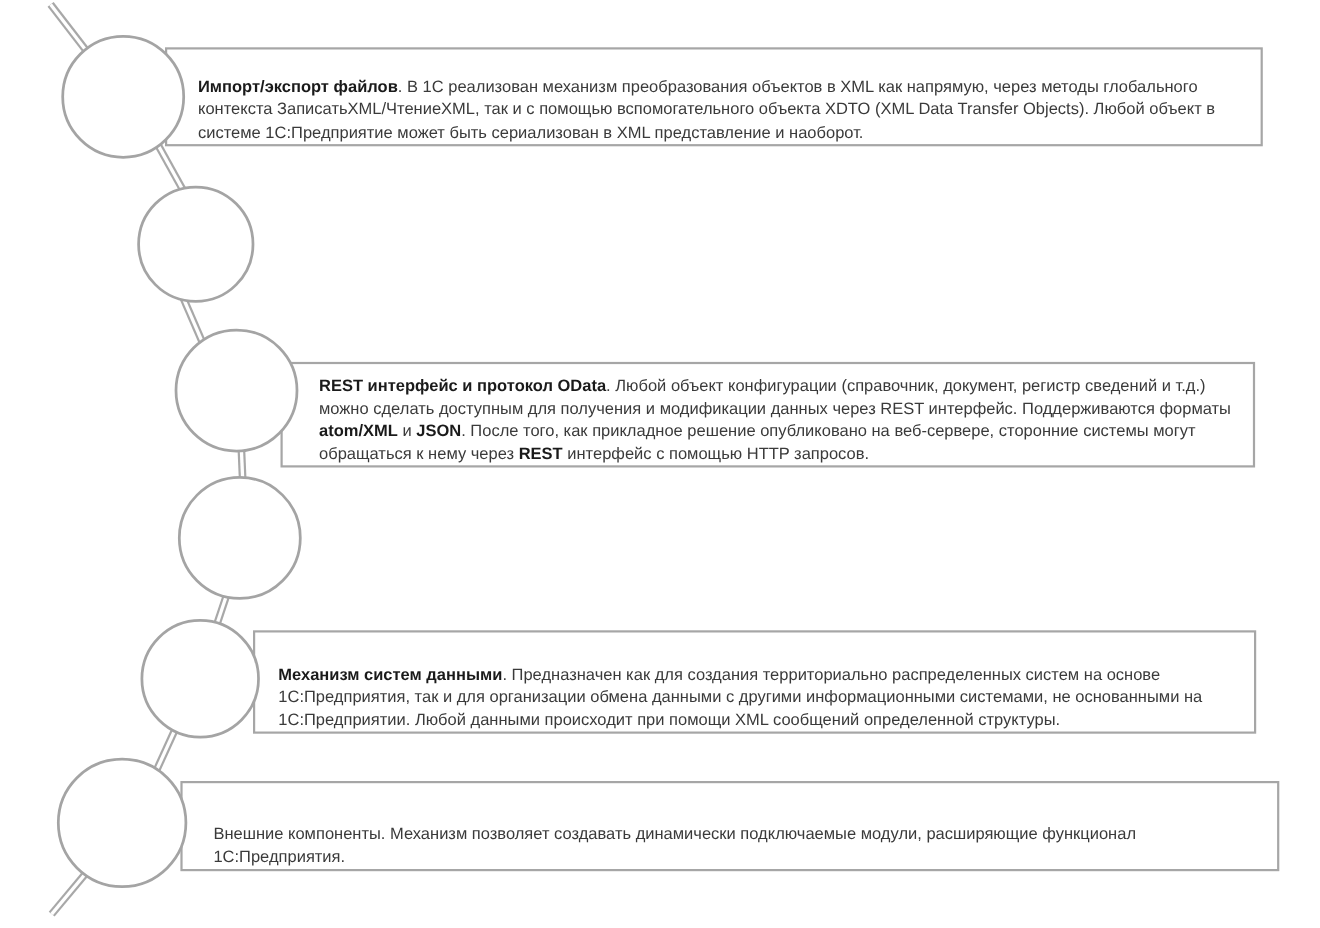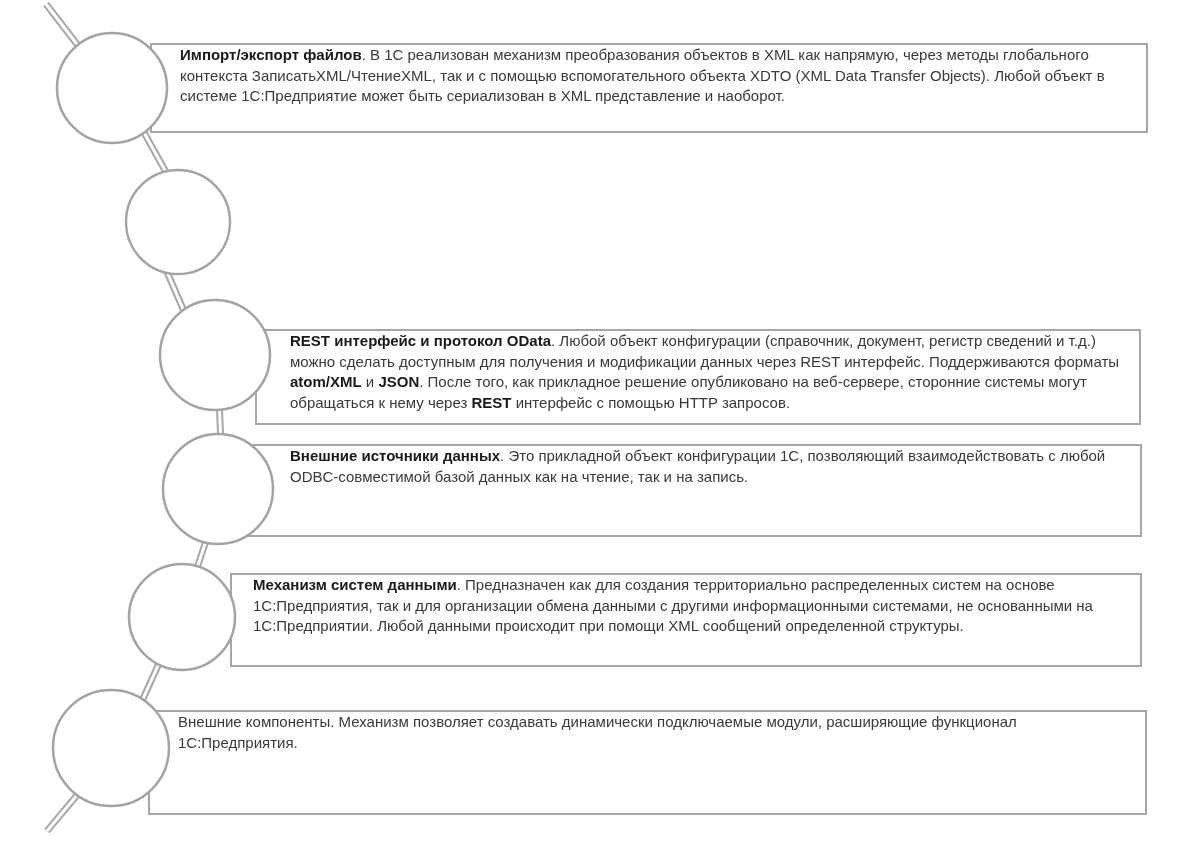--- a/index.html
+++ b/index.html
@@ -17,55 +17,52 @@
     width: 1200px; height: 844px;
     z-index: 2;
     pointer-events: none;
   }
   .item-box {
     position: absolute;
     box-sizing: border-box;
     background: #ffffff;
     border: 2px solid #a6a6a6;
     display: flex;
-    align-items: flex-start;
+    align-items: flex-end;
     z-index: 1;
   }
   .item-text {
     margin: 0;
     font-size: 15px;
     line-height: 20.5px;
     color: #3a3a3a;
     padding-right: 10px;
   }
   .item-text .bold {
     font-weight: bold;
     color: #1a1a1a;
   }
   
   .box-1 { left: 150px; top: 43px;  width: 998px; height: 90px;  padding-left: 28px; }
   .box-2 { left: 228px; top: 179px; width: 913px; height: 80px;  padding-left: 23px; }
   .box-3 { left: 255px; top: 303px; width: 886px; height: 96px;  padding-left: 33px; margin-top: 26px; }
   .box-4 { left: 240px; top: 444px; width: 902px; height: 93px;  padding-left: 48px; }
   .box-5 { left: 230px; top: 573px; width: 912px; height: 94px;  padding-left: 21px; }
-  .box-6 { left: 148px; top: 710px; width: 999px; height: 105px; padding-left: 28px; }
+  .box-6 { left: 164px; top: 710px; width: 999px; height: 82px; padding-left: 28px; }
 </style>
 </head>
 <body>
 
 <div class="canvas">
 
   <div class="item-box box-1">
     <p class="item-text"><span class="bold">Импорт/экспорт файлов</span><span>. В 1С реализован механизм преобразования объектов в XML как напрямую, через методы глобального контекста ЗаписатьXML/ЧтениеXML, так и с помощью вспомогательного объекта XDTO (XML Data Transfer Objects). Любой объект в системе 1С:Предприятие может быть сериализован в XML представление и наоборот.</span></p>
   </div>
   <div class="item-box box-3">
     <p class="item-text"><span class="bold">REST интерфейс и протокол OData</span><span>. Любой объект конфигурации (справочник, документ, регистр сведений и т.д.) можно сделать доступным для получения и модификации данных через REST интерфейс. Поддерживаются форматы </span><span class="bold">atom/XML</span><span> и </span><span class="bold">JSON</span><span>. После того, как прикладное решение опубликовано на веб-сервере, сторонние системы могут обращаться к нему через </span><span class="bold">REST</span><span> интерфейс с помощью HTTP запросов.</span></p>
-  </div>
-  <div class="item-box box-4">
-    <p class="item-text"><span class="bold">Внешние источники данных</span><span>. Это прикладной объект конфигурации 1С, позволяющий взаимодействовать с любой ODBC-совместимой базой данных как на чтение, так и на запись.</span></p>
   </div>
   <div class="item-box box-5">
     <p class="item-text"><span class="bold">Механизм систем данными</span><span>. Предназначен как для создания территориально распределенных систем на основе 1С:Предприятия, так и для организации обмена данными с другими информационными системами, не основанными на 1С:Предприятии. Любой данными происходит при помощи XML сообщений определенной структуры.</span></p>
   </div>
   <div class="item-box box-6">
     <p class="item-text"><span>Внешние компоненты. Механизм позволяет создавать динамически подключаемые модули, расширяющие функционал 1С:Предприятия.</span></p>
   </div>
 
   <svg class="overlay" viewBox="0 0 1200 844">
     <g fill="none">

